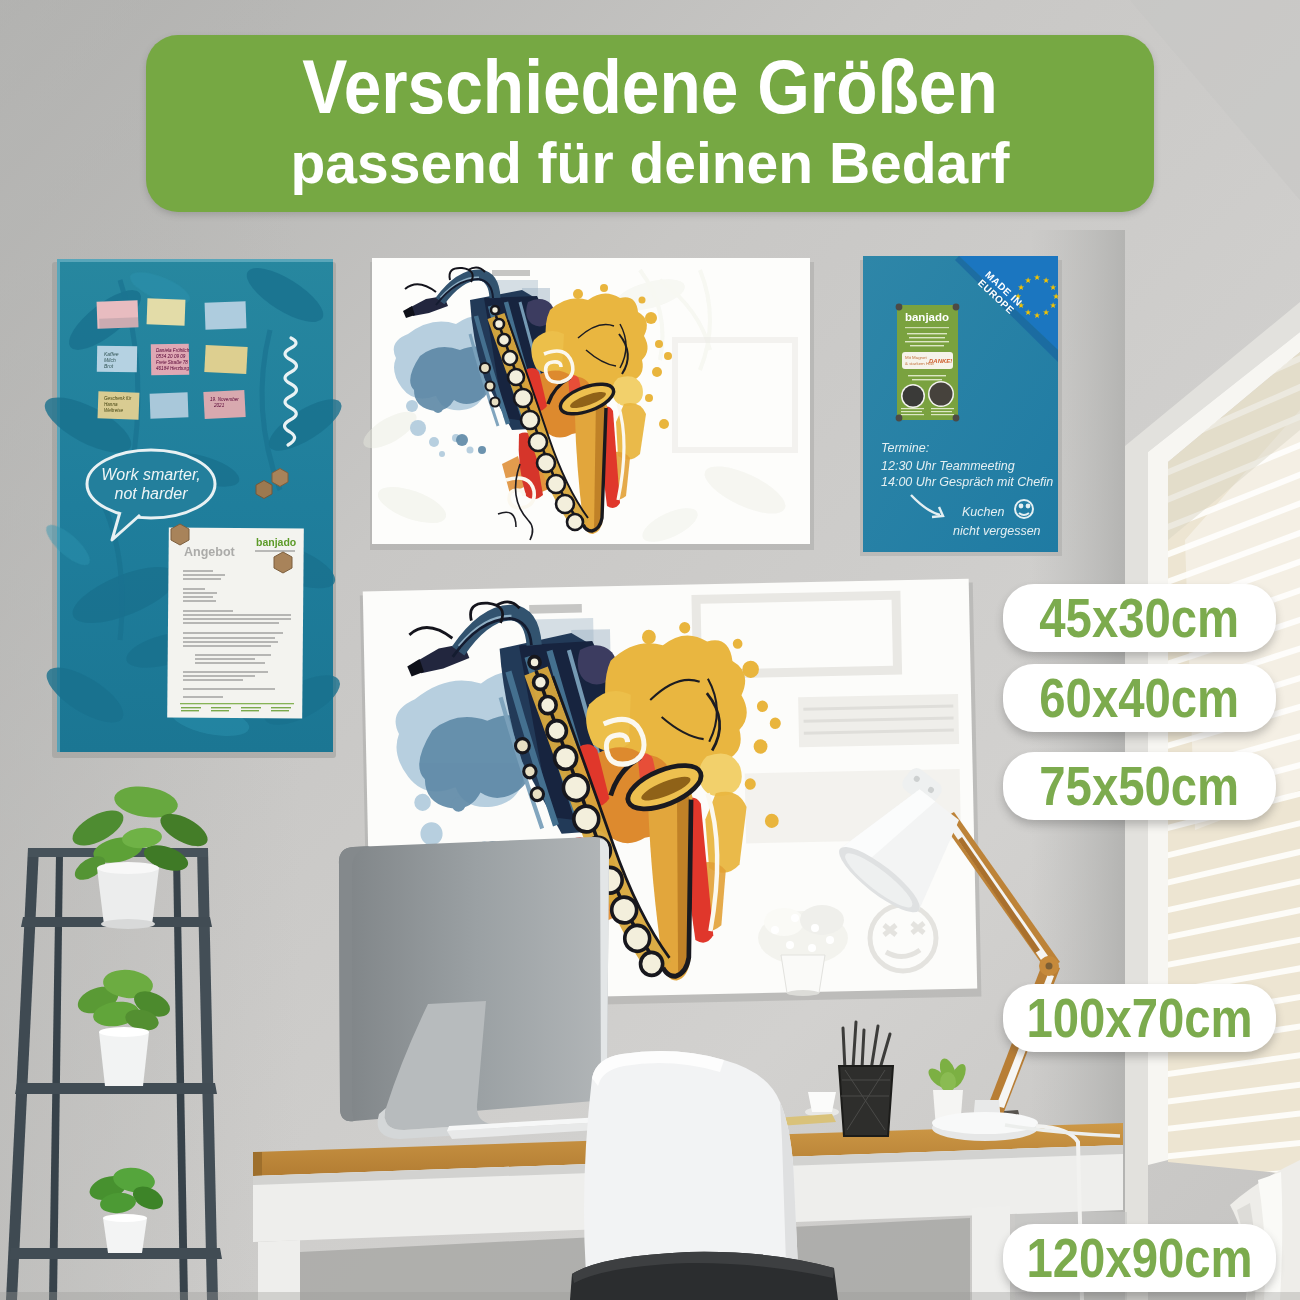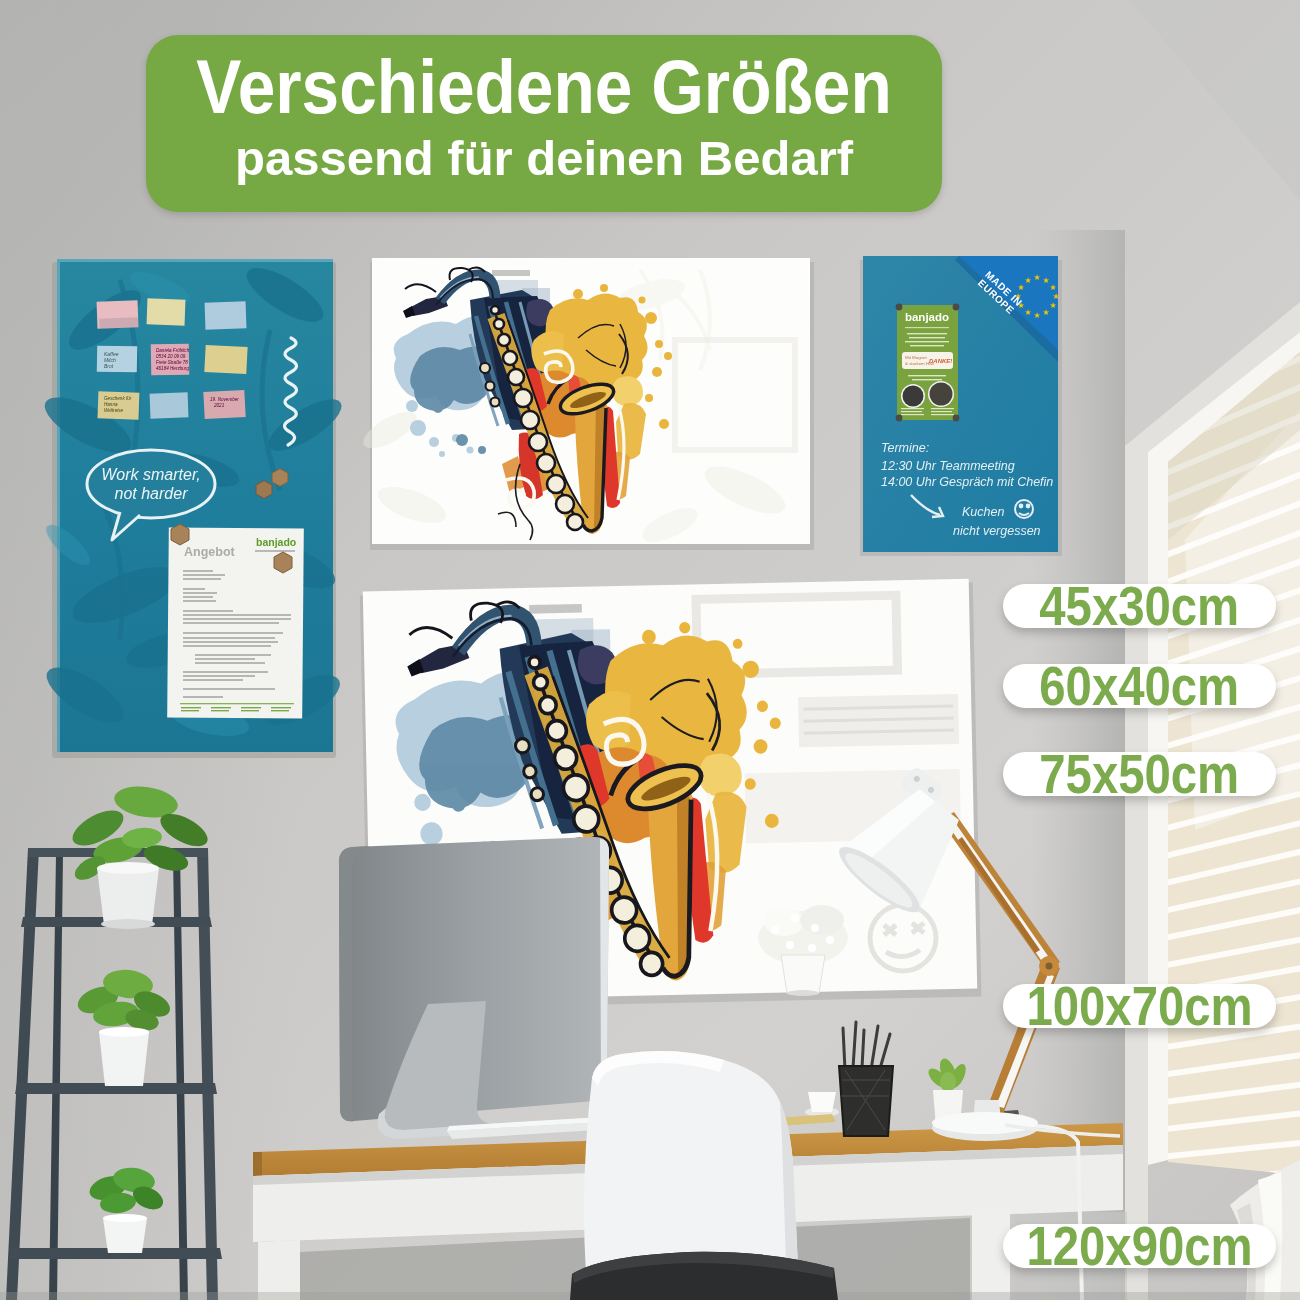--- a/index.html
+++ b/index.html
@@ -1,22 +1,22 @@
 <!DOCTYPE html>
 <html><head>
 <meta charset="utf-8">
 <style>
 html,body{margin:0;padding:0;}
 #stage{position:relative;width:1300px;height:1300px;overflow:hidden;font-family:"Liberation Sans",sans-serif;background:#cfcfcd;}
 #scene{position:absolute;left:0;top:0;}
-.pill{position:absolute;left:1003px;width:273px;height:44px;background:#fff;border-radius:31px;box-shadow:0 5px 9px rgba(60,60,60,.28);display:flex;align-items:center;justify-content:center;color:#7cab4e;font-weight:bold;font-size:55px;}
+.pill{position:absolute;left:1003px;width:273px;height:68px;background:#fff;border-radius:31px;box-shadow:0 5px 9px rgba(60,60,60,.28);display:flex;align-items:center;justify-content:center;color:#7cab4e;font-weight:bold;font-size:55px;}
 .pill span{display:inline-block;transform:scaleX(0.86);white-space:nowrap;}
-#banner{position:absolute;left:146px;top:35px;width:796px;height:177px;background:#76a843;border-radius:32px;text-align:center;color:#fff;box-shadow:0 3px 6px rgba(80,80,80,.25);}
+#banner{position:absolute;left:146px;top:35px;width:1008px;height:177px;background:#76a843;border-radius:32px;text-align:center;color:#fff;box-shadow:0 3px 6px rgba(80,80,80,.25);}
 #banner .t1{font-size:76px;font-weight:bold;margin-top:8px;letter-spacing:0px;transform:scaleX(0.89);}
-#banner .t2{font-size:49px;font-weight:bold;margin-top:0px;letter-spacing:0px;}
+#banner .t2{font-size:57px;font-weight:bold;margin-top:0px;letter-spacing:0px;}
 </style>
 </head>
 <body>
 <div id="stage">
 <svg id="scene" width="1300" height="1300" viewBox="0 0 1300 1300">
 <defs>
 <linearGradient id="wallg" x1="0" y1="0" x2="1" y2="1">
 <stop offset="0" stop-color="#b0b0ae"></stop>
           <stop offset="0.35" stop-color="#c8c7c5"></stop>
           <stop offset="0.7" stop-color="#d2d1cf"></stop>

